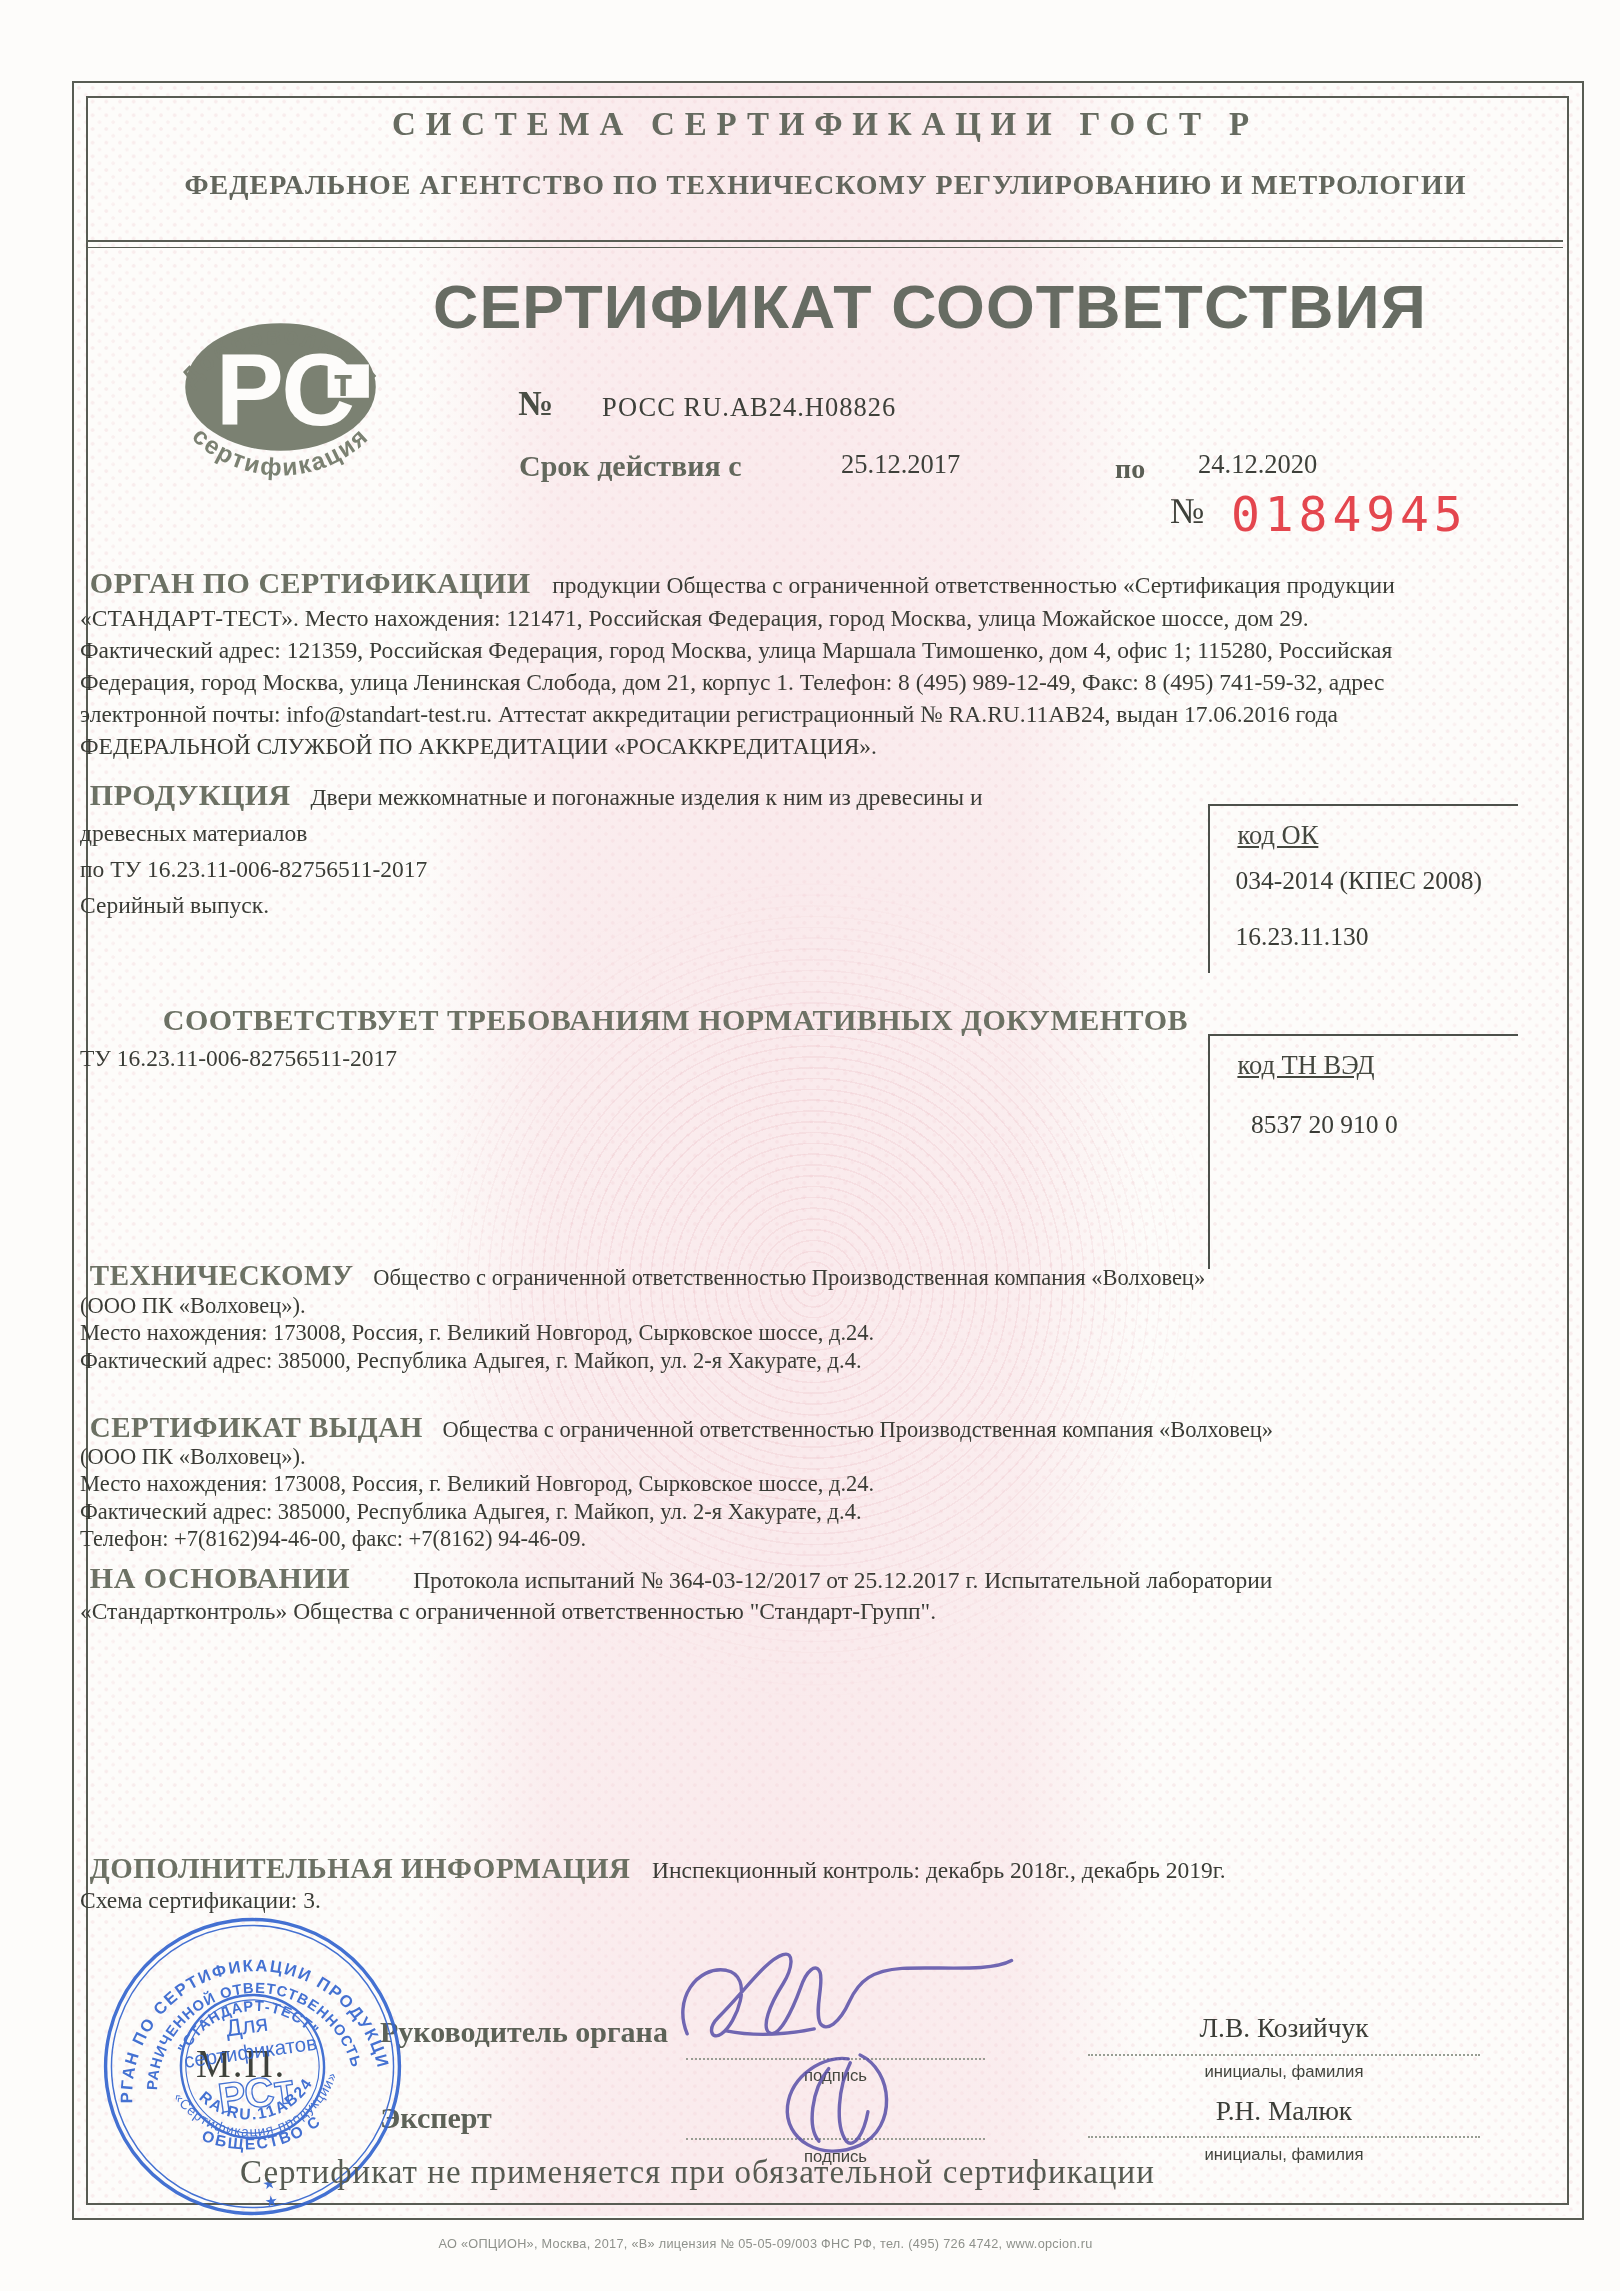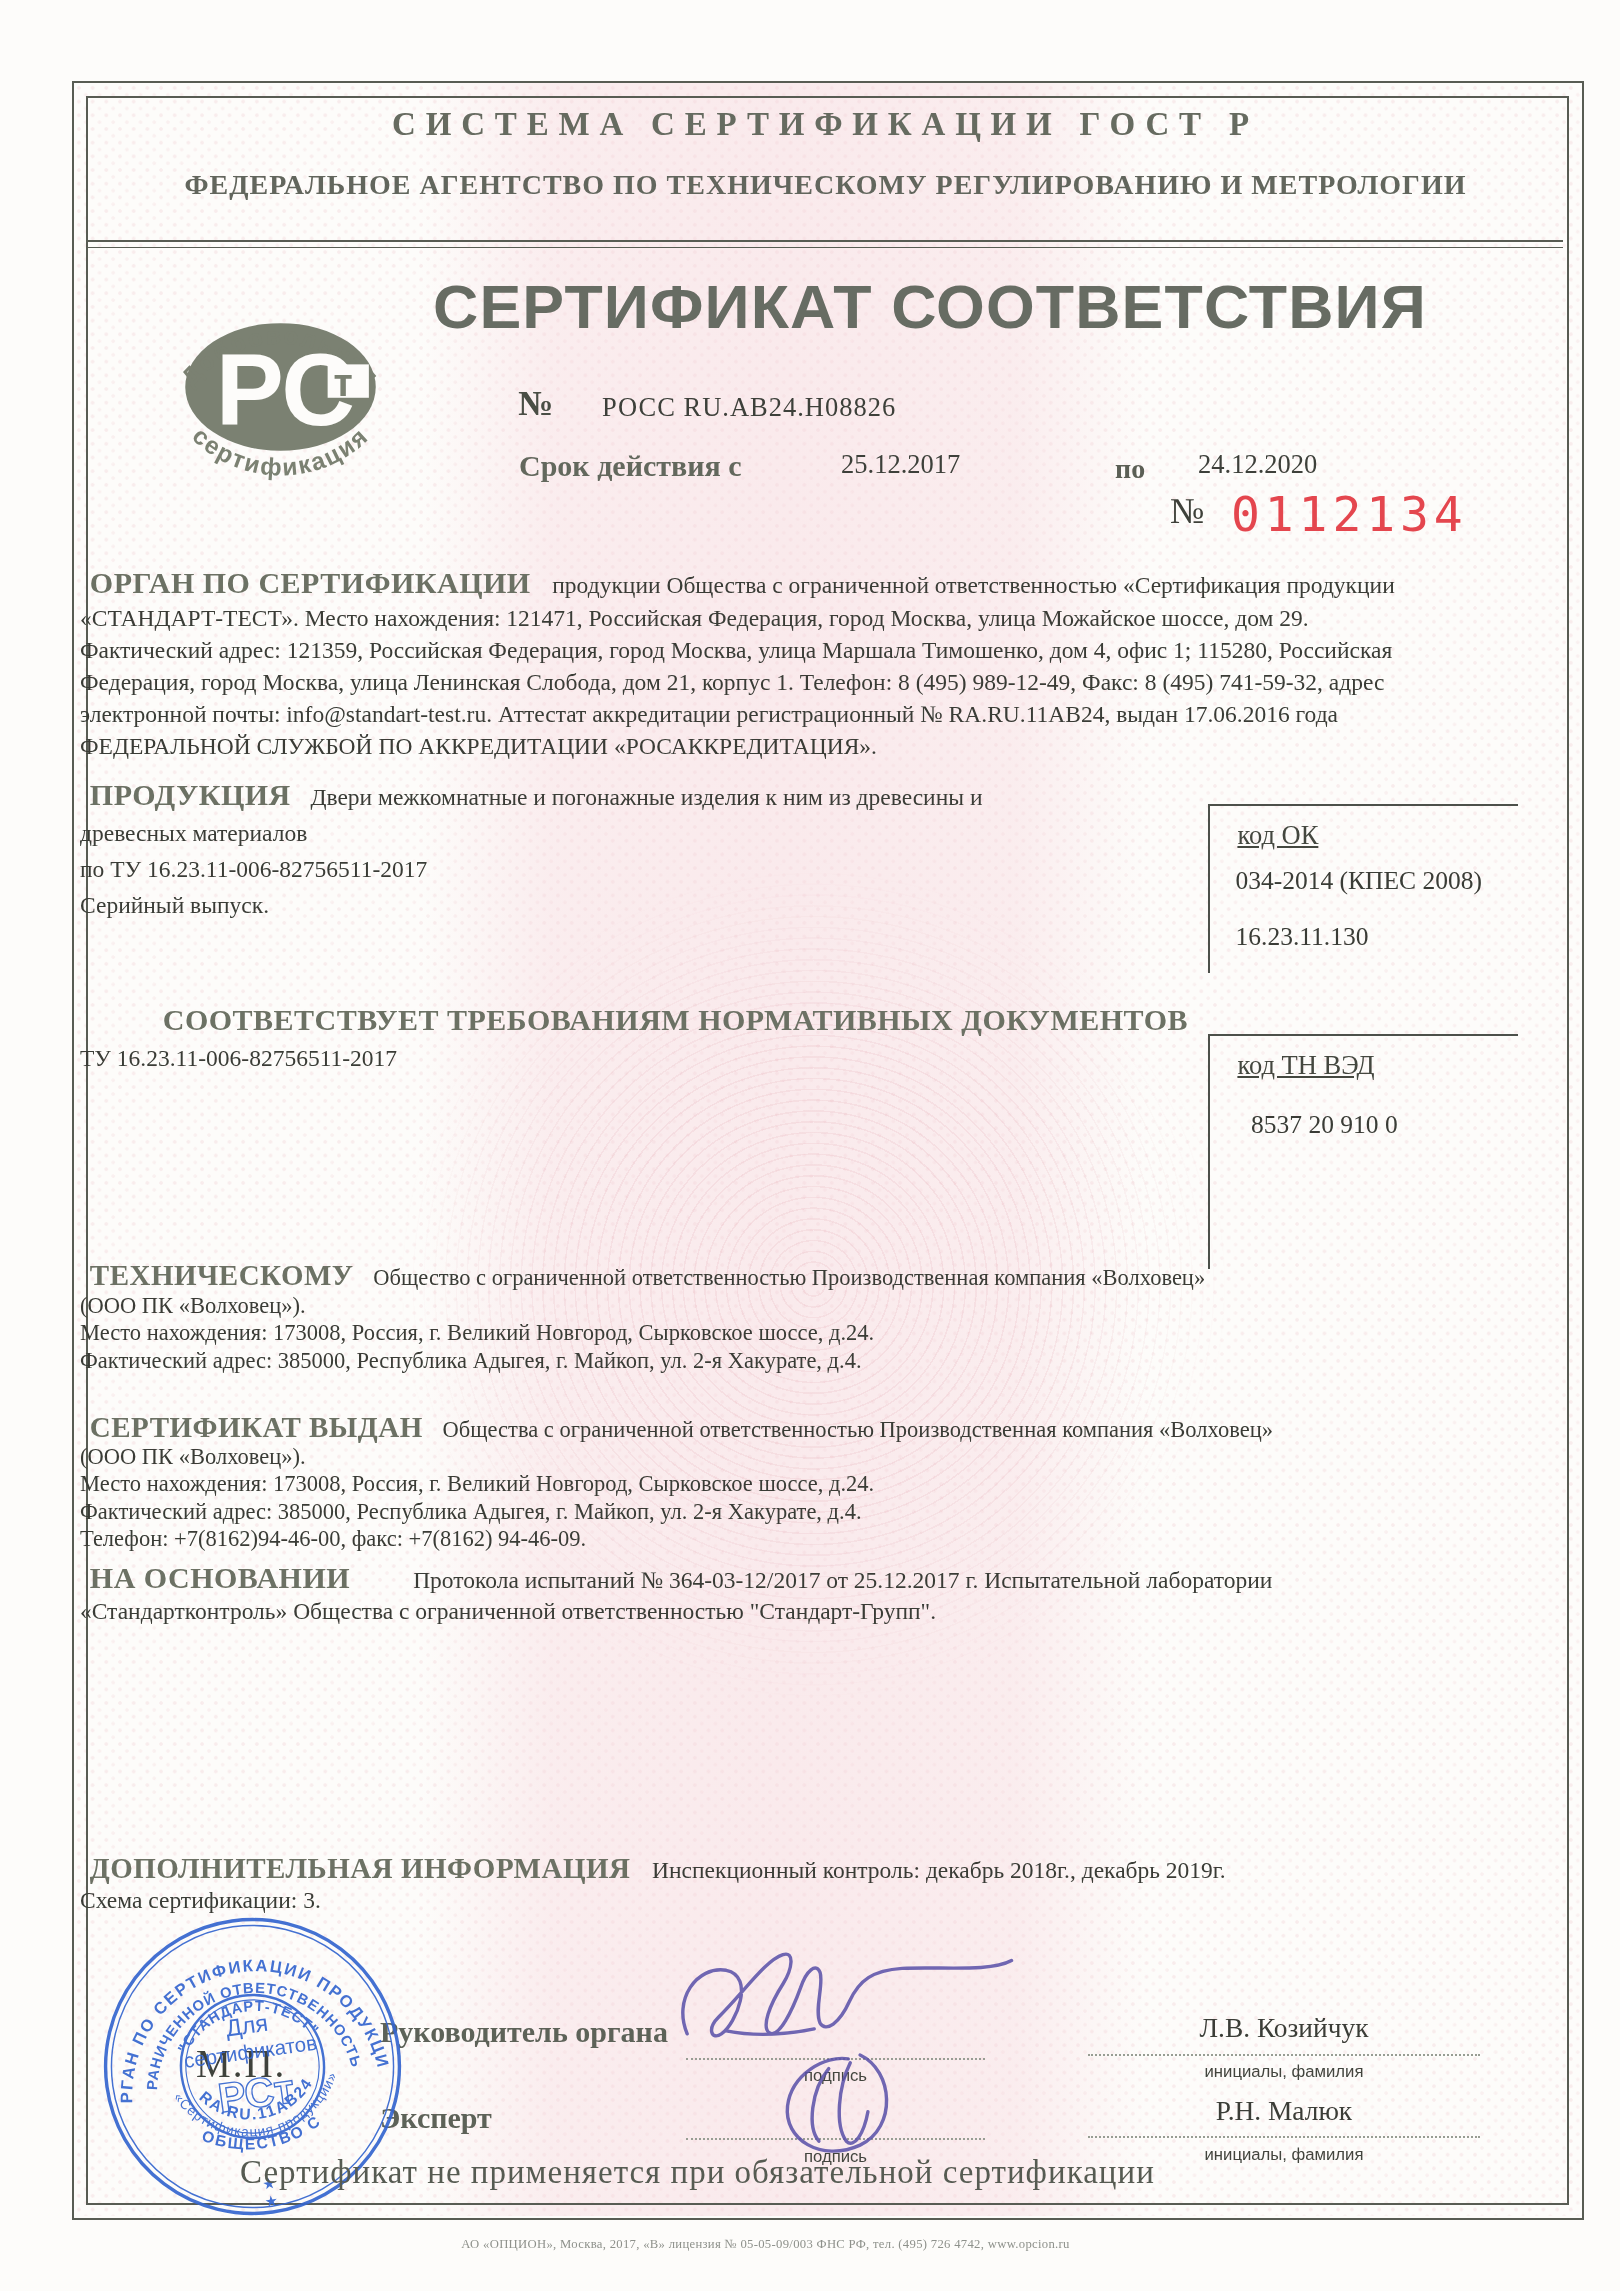--- a/index.html
+++ b/index.html
@@ -47,21 +47,21 @@
   .codebox{position:absolute;border-top:2px solid #4c504a;border-left:2px solid #4c504a;}
   .codebox .cap{font-size:26.5px;color:#44473f;text-decoration:underline;}
   .codebox .val{font-size:25.5px;color:#3a3c36;}
   .mp{position:absolute;left:196px;top:2041px;font-size:39px;color:#3f423c;letter-spacing:2px;}
   .role{position:absolute;font-weight:bold;font-size:30px;color:#5d6258;white-space:nowrap;}
   .sigline{position:absolute;border-bottom:2px dotted #989d93;}
   .under-label{position:absolute;font-family:"Liberation Sans",sans-serif;font-size:16.7px;color:#43453e;text-align:center;}
   .sig-name{position:absolute;font-size:27.4px;color:#3b3d37;text-align:center;white-space:nowrap;}
   .disclaimer{position:absolute;left:240px;top:2154px;font-size:33px;color:#565b52;letter-spacing:1px;white-space:nowrap;}
   .footer{position:absolute;left:0;top:2237px;width:1531px;text-align:center;
-        font-family:Liberation Serif, serif;font-size:12.7px;color:#8e918b;letter-spacing:0.3px;}
+        font-family:Liberation Sans, sans-serif;font-size:12.7px;color:#8e918b;letter-spacing:0.3px;}
   .logo-svg{position:absolute;left:145px;top:276px;}
   .stamp-svg{position:absolute;left:86px;top:1900px;transform:rotate(-8deg);opacity:.92;}
   .sig-svg{position:absolute;}
 </style>
 </head>
 <body>
 
 <div class="page">
   <div class="pattern"></div>
   <div class="pinkband"></div>
@@ -94,21 +94,21 @@
 
   <div class="num-label">№</div>
   <div class="num-value">РОСС RU.АВ24.Н08826</div>
 
   <div class="validity-label">Срок действия  с</div>
   <div class="validity-from">25.12.2017</div>
   <div class="validity-to-label">по</div>
   <div class="validity-to">24.12.2020</div>
 
   <div class="blank-no">№</div>
-  <div class="blank-no-digits">0112134</div>
+  <div class="blank-no-digits">0184945</div>
 
   <div class="sec" style="top:563px;">
     <div class="line33" style="height:39px;line-height:39px;">
       <span class="h-sec" style="padding-left:9.8px;padding-right:17.6px;">ОРГАН ПО СЕРТИФИКАЦИИ</span>
       <span class="body24">продукции Общества с ограниченной ответственностью «Сертификация продукции</span>
     </div>
     <div class="body24 line33">«СТАНДАРТ-ТЕСТ». Место нахождения: 121471, Российская Федерация, город Москва, улица Можайское шоссе, дом 29.</div>
     <div class="body24 line33">Фактический адрес: 121359, Российская Федерация, город Москва, улица Маршала Тимошенко, дом 4, офис 1; 115280, Российская</div>
     <div class="body24 line33">Федерация, город Москва, улица Ленинская Слобода, дом 21, корпус 1. Телефон: 8 (495) 989-12-49, Факс: 8 (495) 741-59-32, адрес</div>
     <div class="body24 line33">электронной почты: info@standart-test.ru.  Аттестат аккредитации регистрационный № RA.RU.11АВ24, выдан 17.06.2016 года</div>

